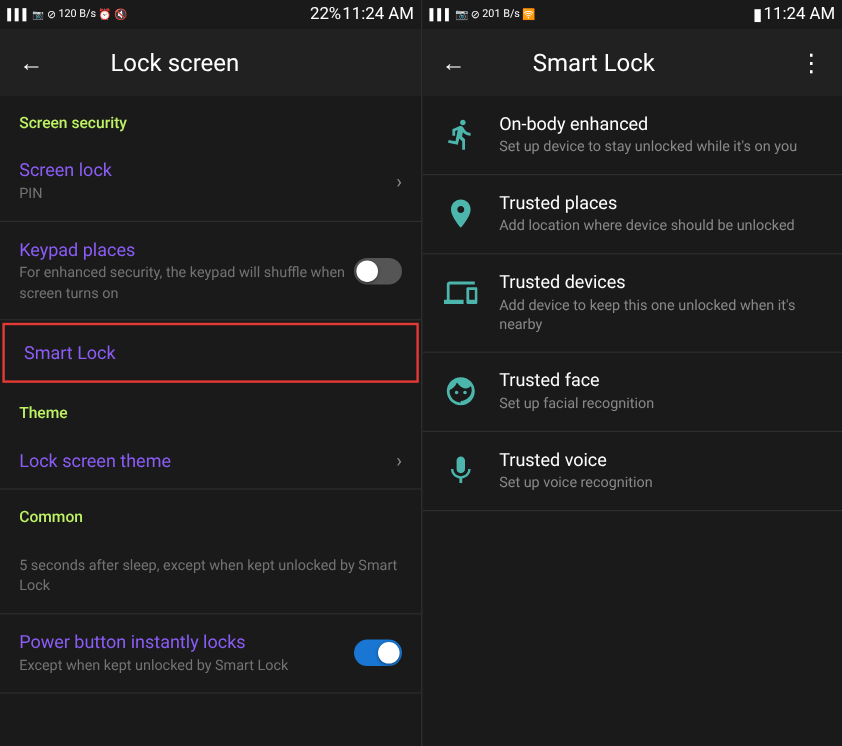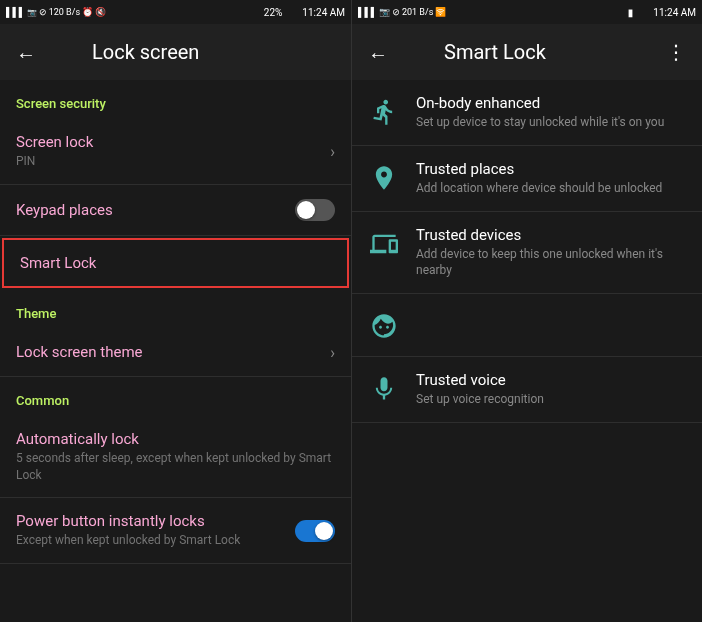--- a/index.html
+++ b/index.html
@@ -38,21 +38,21 @@
       height: 24px;
       background: #1a1a1a;
       display: flex;
       align-items: center;
       justify-content: space-between;
       padding: 0 6px;
       font-size: 10px;
       color: #fff;
     }
     .status-left { display: flex; align-items: center; gap: 2px; font-size: 9px; }
-    .status-right { display: flex; align-items: center; gap: 20px; font-size: 10px; }
+    .status-right { display: flex; align-items: center; gap: 1px; font-size: 14px; }
 
     
     .app-bar {
       height: 56px;
       background: #212121;
       display: flex;
       align-items: center;
       padding: 0 16px;
       gap: 16px;
     }
@@ -98,21 +98,21 @@
       border-bottom: 1px solid #2e2e2e;
       position: relative;
     }
     .setting-item.highlighted {
       border: 2px solid #e53935;
     }
     .setting-item .item-content {
       flex: 1;
     }
     .setting-item .item-title {
-      color: #f9a8d4;
+      color: #8b5cf6;
       font-size: 15px;
       font-weight: 400;
     }
     .setting-item .item-subtitle {
       color: #737373;
       font-size: 12px;
       margin-top: 2px;
       line-height: 1.4;
     }
     .setting-item .chevron {
@@ -221,20 +221,21 @@
       <div class="item-content">
         <div class="item-title">Screen lock</div>
         <div class="item-subtitle">PIN</div>
       </div>
       <span class="chevron">›</span>
     </div>
 
     <div class="setting-item">
       <div class="item-content">
         <div class="item-title">Keypad places</div>
+        <div class="item-subtitle">For enhanced security, the keypad will shuffle when screen turns on</div>
       </div>
       <div class="toggle off"></div>
     </div>
 
     <div class="setting-item highlighted" style="margin: 2px;">
       <div class="item-content">
         <div class="item-title">Smart Lock</div>
       </div>
     </div>
 
@@ -248,21 +249,20 @@
       </div>
       <span class="chevron">›</span>
     </div>
 
     <div class="section-header">
       <span>Common</span>
     </div>
 
     <div class="setting-item">
       <div class="item-content">
-        <div class="item-title">Automatically lock</div>
         <div class="item-subtitle">5 seconds after sleep, except when kept unlocked by Smart Lock</div>
       </div>
     </div>
 
     <div class="setting-item">
       <div class="item-content">
         <div class="item-title">Power button instantly locks</div>
         <div class="item-subtitle">Except when kept unlocked by Smart Lock</div>
       </div>
       <div class="toggle on"></div>
@@ -330,20 +330,24 @@
         <div class="sl-subtitle">Add device to keep this one unlocked when it's nearby</div>
       </div>
     </div>
 
     <div class="smart-lock-item">
       <div class="sl-icon">
         <svg viewBox="0 0 24 24" width="28" height="28" fill="#4db6ac">
           <path d="M9 11.75c-.69 0-1.25.56-1.25 1.25s.56 1.25 1.25 1.25 1.25-.56 1.25-1.25-.56-1.25-1.25-1.25zm6 0c-.69 0-1.25.56-1.25 1.25s.56 1.25 1.25 1.25 1.25-.56 1.25-1.25-.56-1.25-1.25-1.25zM12 2C6.48 2 2 6.48 2 12s4.48 10 10 10 10-4.48 10-10S17.52 2 12 2zm0 18c-4.41 0-8-3.59-8-8 0-.29.02-.58.05-.86 2.36-1.05 4.23-2.98 5.21-5.37C11.07 8.33 13.05 10 15.42 10c1.52 0 2.86-.65 3.79-1.68.37.97.59 2.01.59 3.08-.2 4.3-3.75 7.6-7.8 7.6z"></path>
         </svg>
       </div>
+      <div class="sl-content">
+        <div class="sl-title">Trusted face</div>
+        <div class="sl-subtitle">Set up facial recognition</div>
+      </div>
     </div>
 
     <div class="smart-lock-item">
       <div class="sl-icon">
         <svg viewBox="0 0 24 24" width="28" height="28" fill="#4db6ac">
           <path d="M12 14c1.66 0 2.99-1.34 2.99-3L15 5c0-1.66-1.34-3-3-3S9 3.34 9 5v6c0 1.66 1.34 3 3 3zm5.3-3c0 3-2.54 5.1-5.3 5.1S6.7 14 6.7 11H5c0 3.41 2.72 6.23 6 6.72V21h2v-3.28c3.28-.48 6-3.3 6-6.72h-1.7z"></path>
         </svg>
       </div>
       <div class="sl-content">
         <div class="sl-title">Trusted voice</div>

